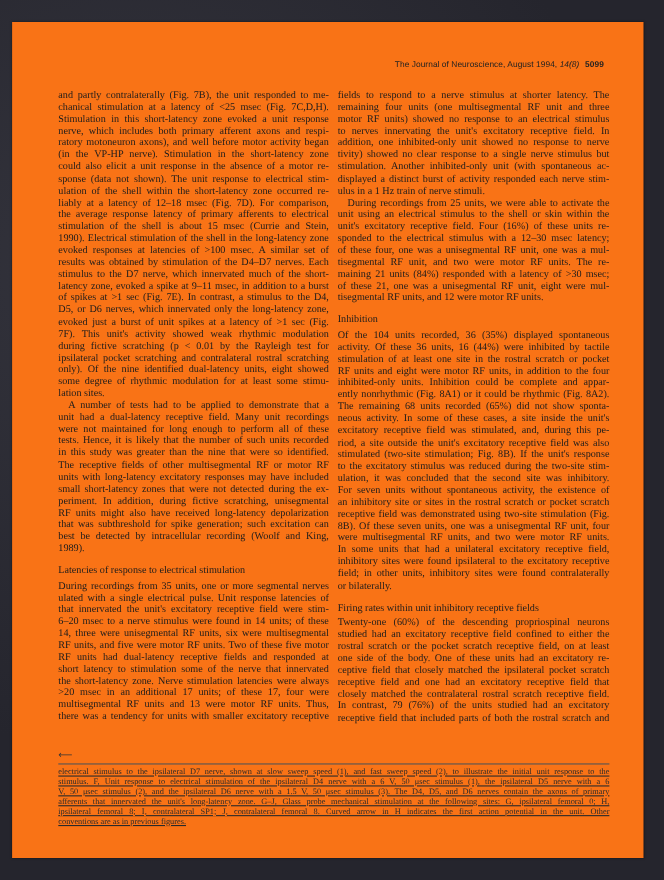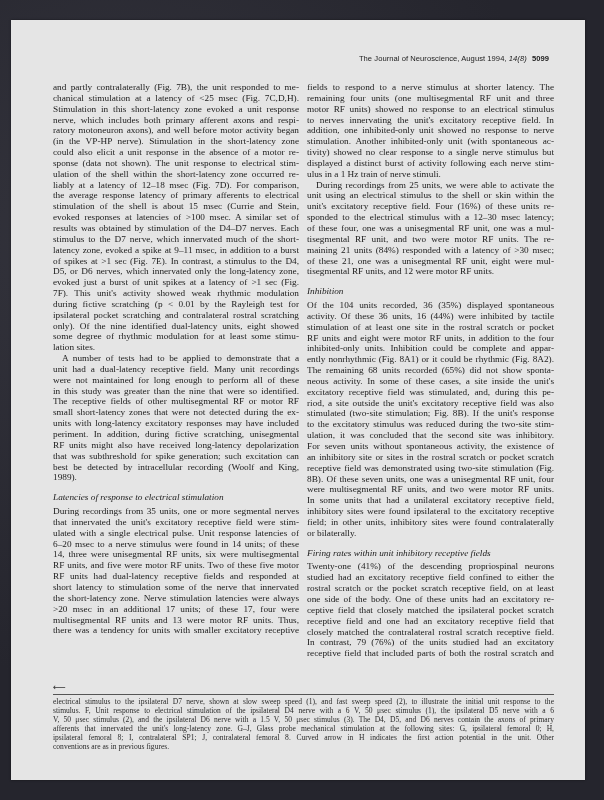--- a/index.html
+++ b/index.html
@@ -6,54 +6,54 @@
   body {
     width: 604px; height: 800px; overflow: hidden;
     background: #2a2a33;
     background-image: radial-gradient(circle at 20% 30%, #34343d 0, #25252d 60%);
     position: relative;
     font-family: "Liberation Serif", "DejaVu Serif", serif;
     color: #1c1c1c;
   }
   .sheet {
     position: absolute; left: 11px; top: 20px; width: 574px; height: 760px;
-    background: #e5e5e5;
+    background: #f97316;
     box-shadow: 0 0 2px rgba(0,0,0,0.5);
   }
   .running-head {
     position: absolute; right: 36px; top: 34px;
     font-family: "Liberation Sans", "DejaVu Sans", sans-serif;
     font-size: 7.6px; color: #222; white-space: nowrap; letter-spacing: 0.05px;
   }
   .running-head .pg { font-weight: bold; margin-left: 3px; }
   .running-head i { font-style: italic; }
   .col {
     position: absolute; top: 62px;
     font-size: 9.25px; line-height: 10.85px;
     text-align: justify; hyphens: manual;
   }
   .col-left { left: 42px; width: 246px; }
   .col-right { left: 296px; width: 247px; }
   .col .section-heading {
-    font-style: italic; margin: 9px 0 3px 0; text-align: left;
+    margin: 9px 0 3px 0; text-align: left;
   }
   .line { display: block; text-align: justify; text-align-last: justify; white-space: nowrap; }
   .line.last { text-align-last: left; }
   .line.ind { padding-left: 9px; }
   .arrow {
     position: absolute; left: 42px; top: 662px; font-size: 9px; color: #333;
     font-family: "DejaVu Sans", sans-serif;
   }
   .caption-rule {
     position: absolute; left: 42px; top: 674px; width: 501px; height: 0;
     border-top: 0.8px solid #555;
   }
   .caption {
     position: absolute; left: 42px; top: 678px; width: 501px;
-    font-size: 7.55px; line-height: 8.9px; color: #2a2a2a;
+    font-size: 7.55px; line-height: 8.9px; color: #2a2a2a; text-decoration: underline;
   }
   .caption .line { white-space: nowrap; }
   i { font-style: italic; }
 </style>
 </head>
 <body>
 
 <div class="sheet">
 
   <div class="running-head">
@@ -69,75 +69,77 @@
         <span class="line">Stimulation in this short-latency zone evoked a unit response</span>
         <span class="line">nerve, which includes both primary afferent axons and respi-</span>
         <span class="line">ratory motoneuron axons), and well before motor activity began</span>
         <span class="line">(in the VP-HP nerve). Stimulation in the short-latency zone</span>
         <span class="line">could also elicit a unit response in the absence of a motor re-</span>
         <span class="line">sponse (data not shown). The unit response to electrical stim-</span>
         <span class="line">ulation of the shell within the short-latency zone occurred re-</span>
         <span class="line">liably at a latency of 12–18 msec (Fig. 7D). For comparison,</span>
         <span class="line">the average response latency of primary afferents to electrical</span>
         <span class="line">stimulation of the shell is about 15 msec (Currie and Stein,</span>
+        <span class="line">1990). Electrical stimulation of the shell in the long-latency zone</span>
         <span class="line">evoked responses at latencies of &gt;100 msec. A similar set of</span>
         <span class="line">results was obtained by stimulation of the D4–D7 nerves. Each</span>
         <span class="line">stimulus to the D7 nerve, which innervated much of the short-</span>
         <span class="line">latency zone, evoked a spike at 9–11 msec, in addition to a burst</span>
         <span class="line">of spikes at &gt;1 sec (Fig. 7E). In contrast, a stimulus to the D4,</span>
         <span class="line">D5, or D6 nerves, which innervated only the long-latency zone,</span>
         <span class="line">evoked just a burst of unit spikes at a latency of &gt;1 sec (Fig.</span>
         <span class="line">7F). This unit's activity showed weak rhythmic modulation</span>
         <span class="line">during fictive scratching (p &lt; 0.01 by the Rayleigh test for</span>
         <span class="line">ipsilateral pocket scratching and contralateral rostral scratching</span>
         <span class="line">only). Of the nine identified dual-latency units, eight showed</span>
         <span class="line">some degree of rhythmic modulation for at least some stimu-</span>
         <span class="line last">lation sites.</span>
       </div>
     <div>
         <span class="line ind">A number of tests had to be applied to demonstrate that a</span>
         <span class="line">unit had a dual-latency receptive field. Many unit recordings</span>
         <span class="line">were not maintained for long enough to perform all of these</span>
+        <span class="line">tests. Hence, it is likely that the number of such units recorded</span>
         <span class="line">in this study was greater than the nine that were so identified.</span>
         <span class="line">The receptive fields of other multisegmental RF or motor RF</span>
+        <span class="line">units with long-latency excitatory responses may have included</span>
         <span class="line">small short-latency zones that were not detected during the ex-</span>
-        <span class="line">units with long-latency excitatory responses may have included</span>
         <span class="line">periment. In addition, during fictive scratching, unisegmental</span>
         <span class="line">RF units might also have received long-latency depolarization</span>
         <span class="line">that was subthreshold for spike generation; such excitation can</span>
         <span class="line">best be detected by intracellular recording (Woolf and King,</span>
         <span class="line last">1989).</span>
       </div>
     <div class="section-heading">Latencies of response to electrical stimulation</div>
     <div>
         <span class="line">During recordings from 35 units, one or more segmental nerves</span>
+        <span class="line">ulated with a single electrical pulse. Unit response latencies of</span>
         <span class="line">that innervated the unit's excitatory receptive field were stim-</span>
-        <span class="line">ulated with a single electrical pulse. Unit response latencies of</span>
         <span class="line">6–20 msec to a nerve stimulus were found in 14 units; of these</span>
         <span class="line">14, three were unisegmental RF units, six were multisegmental</span>
         <span class="line">RF units, and five were motor RF units. Two of these five motor</span>
         <span class="line">RF units had dual-latency receptive fields and responded at</span>
         <span class="line">short latency to stimulation some of the nerve that innervated</span>
         <span class="line">the short-latency zone. Nerve stimulation latencies were always</span>
         <span class="line">&gt;20 msec in an additional 17 units; of these 17, four were</span>
         <span class="line">multisegmental RF units and 13 were motor RF units. Thus,</span>
         <span class="line">there was a tendency for units with smaller excitatory receptive</span>
       </div>
   </div>
 
   <div class="col col-right">
     <div>
         <span class="line">fields to respond to a nerve stimulus at shorter latency. The</span>
         <span class="line">remaining four units (one multisegmental RF unit and three</span>
         <span class="line">motor RF units) showed no response to an electrical stimulus</span>
         <span class="line">to nerves innervating the unit's excitatory receptive field. In</span>
         <span class="line">addition, one inhibited-only unit showed no response to nerve</span>
+        <span class="line">tivity) showed no clear response to a single nerve stimulus but</span>
         <span class="line">stimulation. Another inhibited-only unit (with spontaneous ac-</span>
-        <span class="line">tivity) showed no clear response to a single nerve stimulus but</span>
-        <span class="line">displayed a distinct burst of activity following each nerve stim-</span>
+        <span class="line">displayed a distinct burst of activity responded each nerve stim-</span>
         <span class="line last">ulus in a 1 Hz train of nerve stimuli.</span>
       </div>
     <div>
         <span class="line ind">During recordings from 25 units, we were able to activate the</span>
         <span class="line">unit using an electrical stimulus to the shell or skin within the</span>
         <span class="line">unit's excitatory receptive field. Four (16%) of these units re-</span>
         <span class="line">sponded to the electrical stimulus with a 12–30 msec latency;</span>
         <span class="line">of these four, one was a unisegmental RF unit, one was a mul-</span>
         <span class="line">tisegmental RF unit, and two were motor RF units. The re-</span>
         <span class="line">maining 21 units (84%) responded with a latency of &gt;30 msec;</span>
@@ -164,21 +166,21 @@
         <span class="line">receptive field was demonstrated using two-site stimulation (Fig.</span>
         <span class="line">8B). Of these seven units, one was a unisegmental RF unit, four</span>
         <span class="line">were multisegmental RF units, and two were motor RF units.</span>
         <span class="line">In some units that had a unilateral excitatory receptive field,</span>
         <span class="line">inhibitory sites were found ipsilateral to the excitatory receptive</span>
         <span class="line">field; in other units, inhibitory sites were found contralaterally</span>
         <span class="line last">or bilaterally.</span>
       </div>
     <div class="section-heading">Firing rates within unit inhibitory receptive fields</div>
     <div>
-        <span class="line">Twenty-one (41%) of the descending propriospinal neurons</span>
+        <span class="line">Twenty-one (60%) of the descending propriospinal neurons</span>
         <span class="line">studied had an excitatory receptive field confined to either the</span>
         <span class="line">rostral scratch or the pocket scratch receptive field, on at least</span>
         <span class="line">one side of the body. One of these units had an excitatory re-</span>
         <span class="line">ceptive field that closely matched the ipsilateral pocket scratch</span>
         <span class="line">receptive field and one had an excitatory receptive field that</span>
         <span class="line">closely matched the contralateral rostral scratch receptive field.</span>
         <span class="line">In contrast, 79 (76%) of the units studied had an excitatory</span>
         <span class="line">receptive field that included parts of both the rostral scratch and</span>
       </div>
   </div>

